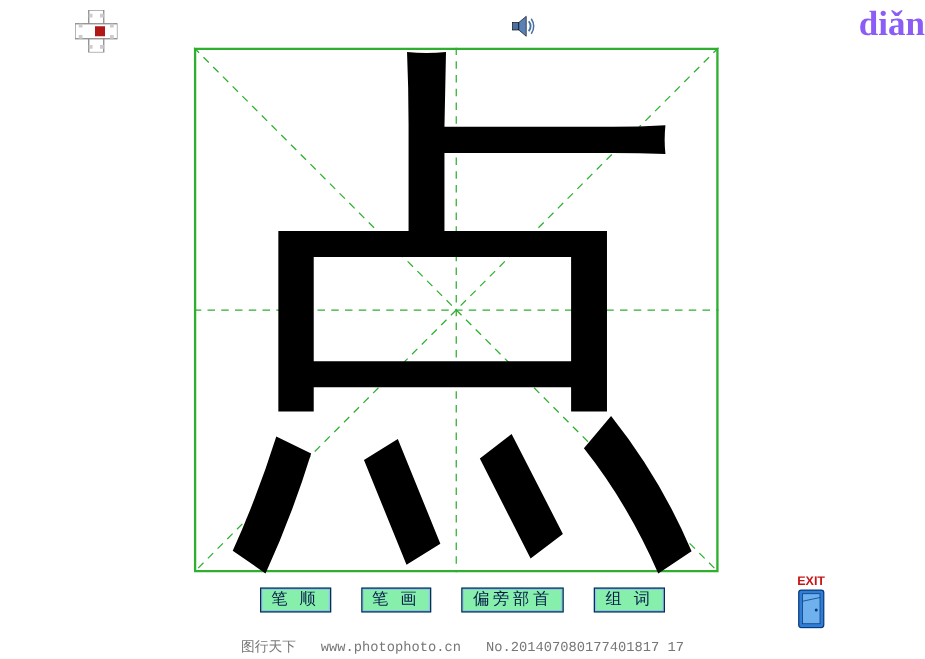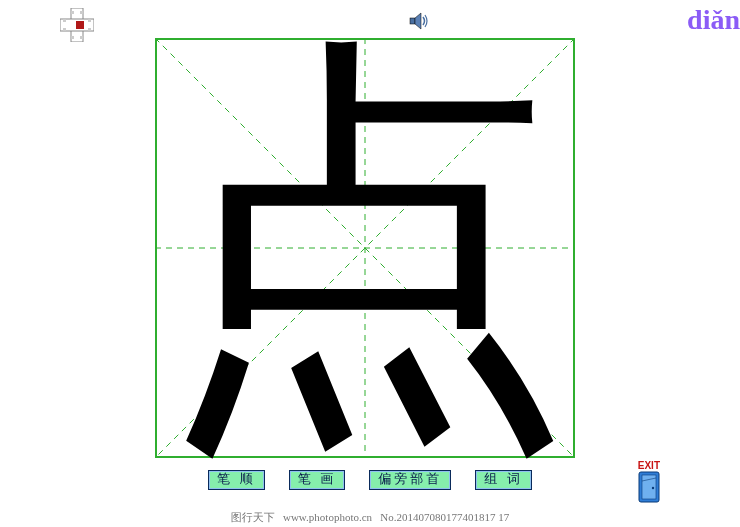--- a/index.html
+++ b/index.html
@@ -104,21 +104,21 @@
     width: 22px;
     height: 32px;
     margin: 0 auto;
   }
   .footer {
     position: absolute;
     bottom: 2px;
     left: 0;
     width: 740px;
     text-align: center;
-    font-family: Liberation Serif, serif;
+    font-family: Liberation Mono, monospace;
     font-size: 11px;
     color: #777;
   }
 </style>
 </head>
 <body>
 
 <div class="stage">
 
   <div class="cross-icon">

